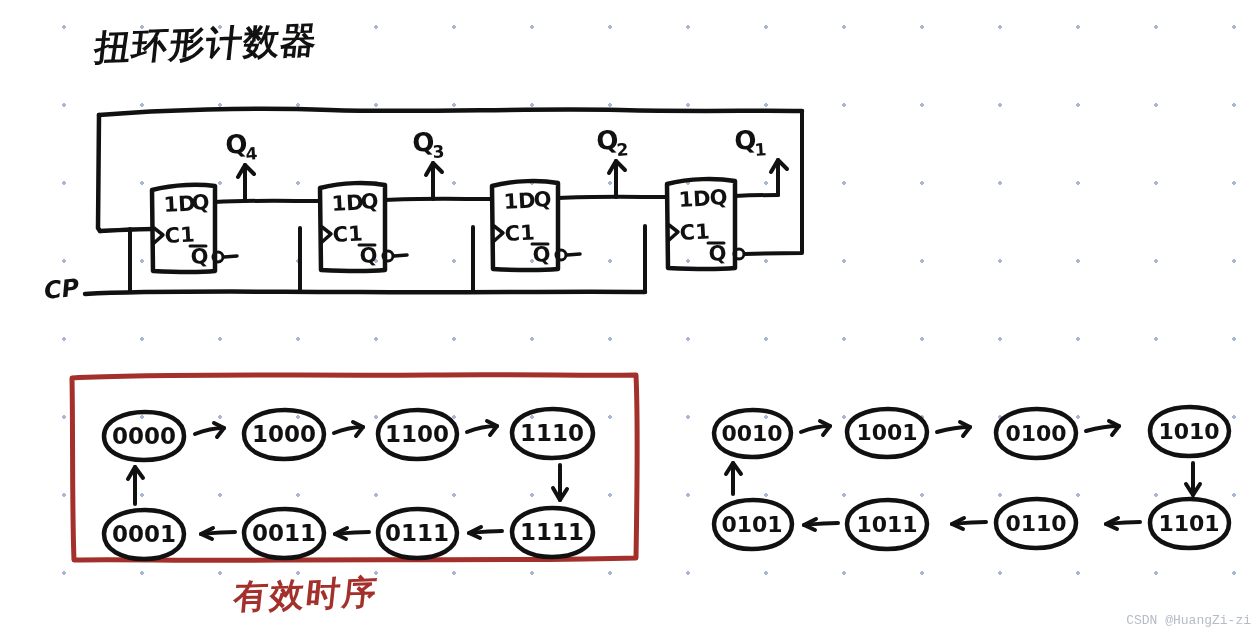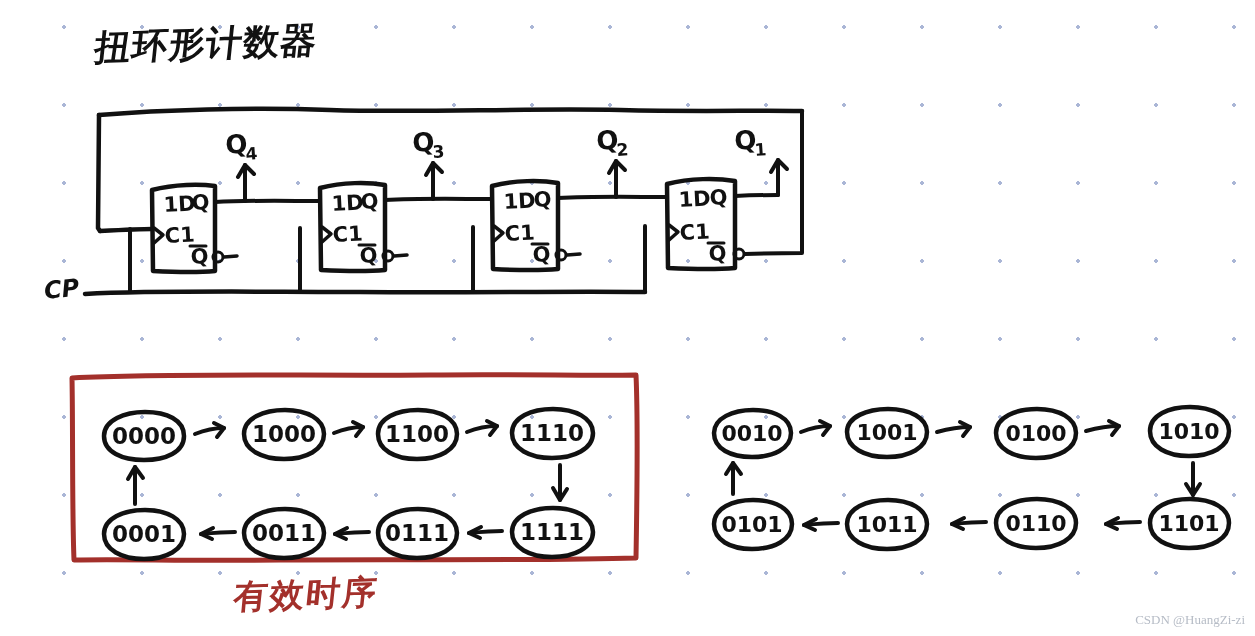--- a/index.html
+++ b/index.html
@@ -57,23 +57,23 @@
     position: absolute;
     font-family: "DejaVu Sans", sans-serif;
     font-weight: 700;
     color: #a3302b;
     white-space: nowrap;
     transform: skewX(-8deg) rotate(-2deg);
     letter-spacing: 2px;
   }
   .watermark {
     position: absolute;
-    right: 10px;
+    right: 4px;
     bottom: 8px;
-    font-family: Liberation Serif, serif;
+    font-family: Liberation Mono, monospace;
     font-size: 13px;
     color: #b6bcc6;
     white-space: nowrap;
   }
 </style>
 </head>
 <body>
 
 <div id="canvas">
 

